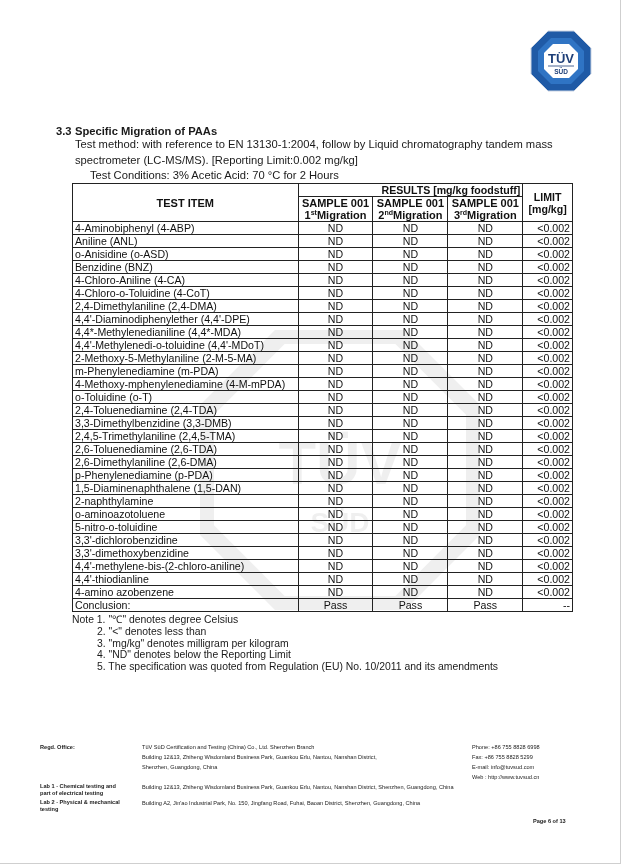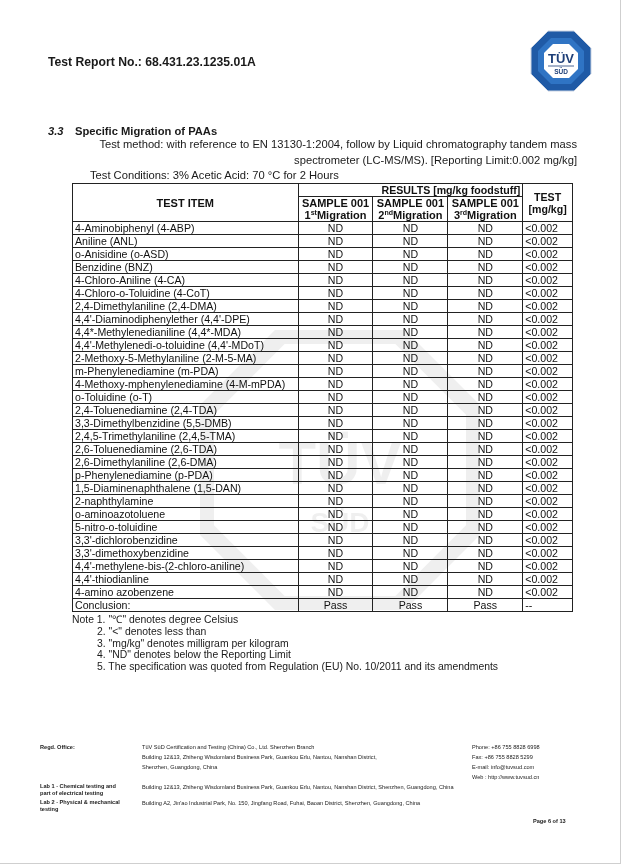--- a/index.html
+++ b/index.html
@@ -4,54 +4,53 @@
 <style>
   * { box-sizing: border-box; margin: 0; padding: 0; }
   html, body { width: 621px; height: 864px; background: #ffffff; }
   body { position: relative; font-family: "Liberation Sans", sans-serif; color: #111; overflow: hidden; }
   .page-border { position: absolute; left: 0; top: 0; width: 621px; height: 864px; border-right: 1px solid #cfcfcf; border-bottom: 1px solid #cfcfcf; }
 
   .report-header { position: absolute; left: 48px; top: 53px; font-weight: bold; font-size: 12.2px; line-height: 18px; color: #1a1a1a; }
   .logo { position: absolute; left: 530px; top: 30px; width: 62px; height: 62px; }
 
   .section { position: absolute; left: 48px; top: 123px; font-size: 11.2px; line-height: 16px; color: #1a1a1a; }
-  .section .num { position: absolute; left: 0; top: 0; font-weight: bold; font-style: italic; }
+  .section .num { position: absolute; left: 8px; top: 0; font-weight: bold; }
   .section .title { position: absolute; left: 27px; top: 0; font-weight: bold; white-space: nowrap; }
-  .section .method { position: absolute; left: 9px; top: 13px; width: 520px; white-space: normal; text-align: right; }
+  .section .method { position: absolute; left: 27px; top: 13px; width: 520px; white-space: normal; }
   .section .cond { position: absolute; left: 42px; top: 44px; white-space: nowrap; }
 
   .watermark { position: absolute; left: 200px; top: 330px; width: 280px; height: 280px; opacity: 0.06; pointer-events: none; }
 
   table.results { position: absolute; left: 72px; top: 183px; width: 501px; border-collapse: collapse; font-size: 10.6px; color: #111; }
   table.results td, table.results th { border: 1px solid #222; padding: 0 2px; height: 13px; line-height: 12px; white-space: nowrap; }
   table.results th { font-weight: bold; text-align: center; }
   table.results th.item-head { text-align: center; font-size: 11px; }
   table.results th.res-head { height: 13px; text-align: right; }
   table.results th.sample { line-height: 12px; font-size: 11px; }
   table.results th sup { font-size: 7px; vertical-align: 4px; line-height: 0; }
   table.results td.item { text-align: left; width: 226px; }
   table.results td.val { text-align: center; width: 75px; }
-  table.results td.lim { text-align: left; width: 50px; }
+  table.results td.lim { text-align: right; width: 50px; }
   table.results tr.conclusion td.item { font-weight: normal; }
 
   .notes { position: absolute; left: 72px; top: 614px; font-size: 10.4px; line-height: 11.8px; color: #1a1a1a; }
   .notes .note-row { white-space: nowrap; }
   .notes .indent { padding-left: 25px; }
 
   .footer { position: absolute; left: 0; top: 0; width: 621px; font-size: 5.6px; line-height: 9px; color: #222; }
   .footer .f { position: absolute; white-space: nowrap; }
   .footer .b { font-weight: bold; }
 </style>
 </head>
 <body>
 
 <div class="page-border"></div>
 
 <div class="report-header">
-  <div>Test Report No.: 68.431.23.1235.01A</div>
 </div>
 
 <svg class="logo" viewBox="0 0 62 62">
   <polygon points="18,1 44,1 61,18 61,44 44,61 18,61 1,44 1,18" fill="#1f5aa6" stroke="#c9d3e3" stroke-width="1"></polygon>
   <polygon points="21,8 41,8 54,21 54,41 41,54 21,54 8,41 8,21" fill="#2f74c4"></polygon>
   <polygon points="23,14 39,14 48,23 48,39 39,48 23,48 14,39 14,23" fill="#ffffff"></polygon>
   <text x="31" y="33" font-family="Liberation Sans, sans-serif" font-weight="bold" font-size="13" fill="#1e3f78" text-anchor="middle">TÜV</text>
   <line x1="18" y1="36" x2="44" y2="36" stroke="#1e3f78" stroke-width="0.8"></line>
   <text x="31" y="44" font-family="Liberation Sans, sans-serif" font-weight="bold" font-size="6.5" fill="#1e3f78" text-anchor="middle">SÜD</text>
 </svg>
@@ -68,21 +67,21 @@
   <text x="50" y="55" font-family="Liberation Sans, sans-serif" font-weight="bold" font-size="22" fill="#000" text-anchor="middle">TÜV</text>
   <text x="50" y="72" font-family="Liberation Sans, sans-serif" font-weight="bold" font-size="10" fill="#000" text-anchor="middle">SÜD</text>
 </svg>
 
 <table class="results">
   <thead>
     <tr>
       <th class="item-head" rowspan="2">TEST ITEM</th>
       <th class="res-head" colspan="3">RESULTS [mg/kg foodstuff]</th>
       <th rowspan="2">
-        <div>TEST</div>
+        <div>LIMIT</div>
         <div>[mg/kg]</div>
       </th>
     </tr>
     <tr>
       <th class="sample">
         <div>SAMPLE 001</div>
         <div><span>1</span><sup>st</sup><span>Migration</span></div>
       </th>
       <th class="sample">
         <div>SAMPLE 001</div>
@@ -194,21 +193,21 @@
         <td class="lim">&lt;0.002</td>
       </tr>
       <tr>
         <td class="item">2,4-Toluenediamine (2,4-TDA)</td>
         <td class="val">ND</td>
         <td class="val">ND</td>
         <td class="val">ND</td>
         <td class="lim">&lt;0.002</td>
       </tr>
       <tr>
-        <td class="item">3,3-Dimethylbenzidine (5,5-DMB)</td>
+        <td class="item">3,3-Dimethylbenzidine (3,3-DMB)</td>
         <td class="val">ND</td>
         <td class="val">ND</td>
         <td class="val">ND</td>
         <td class="lim">&lt;0.002</td>
       </tr>
       <tr>
         <td class="item">2,4,5-Trimethylaniline (2,4,5-TMA)</td>
         <td class="val">ND</td>
         <td class="val">ND</td>
         <td class="val">ND</td>

